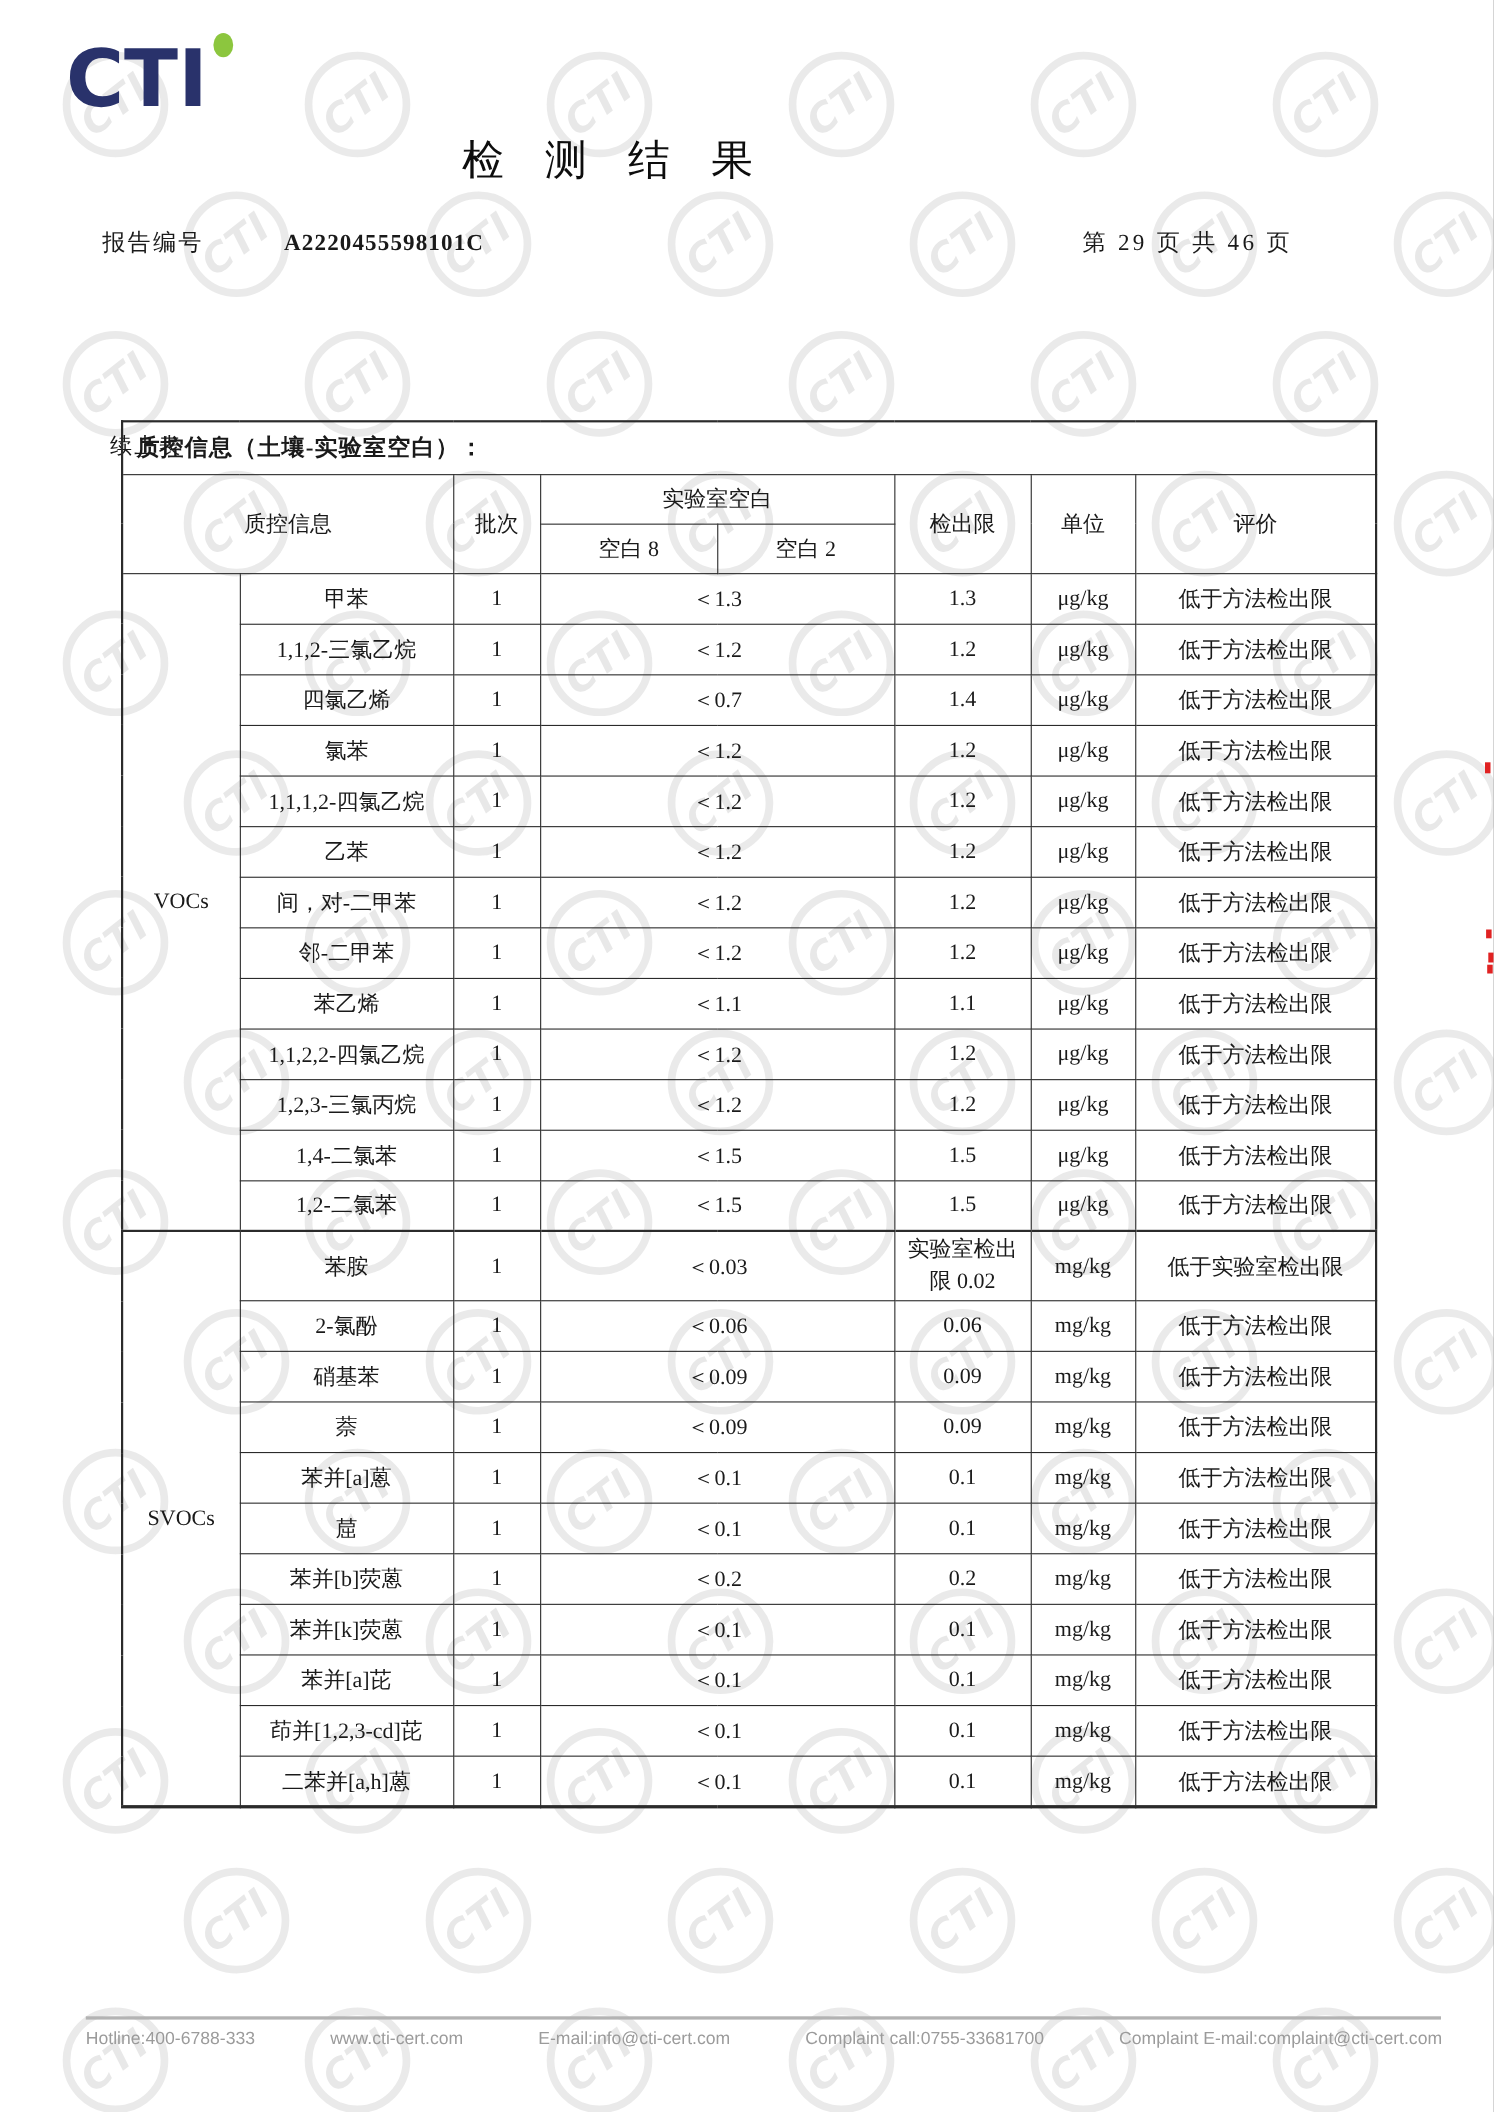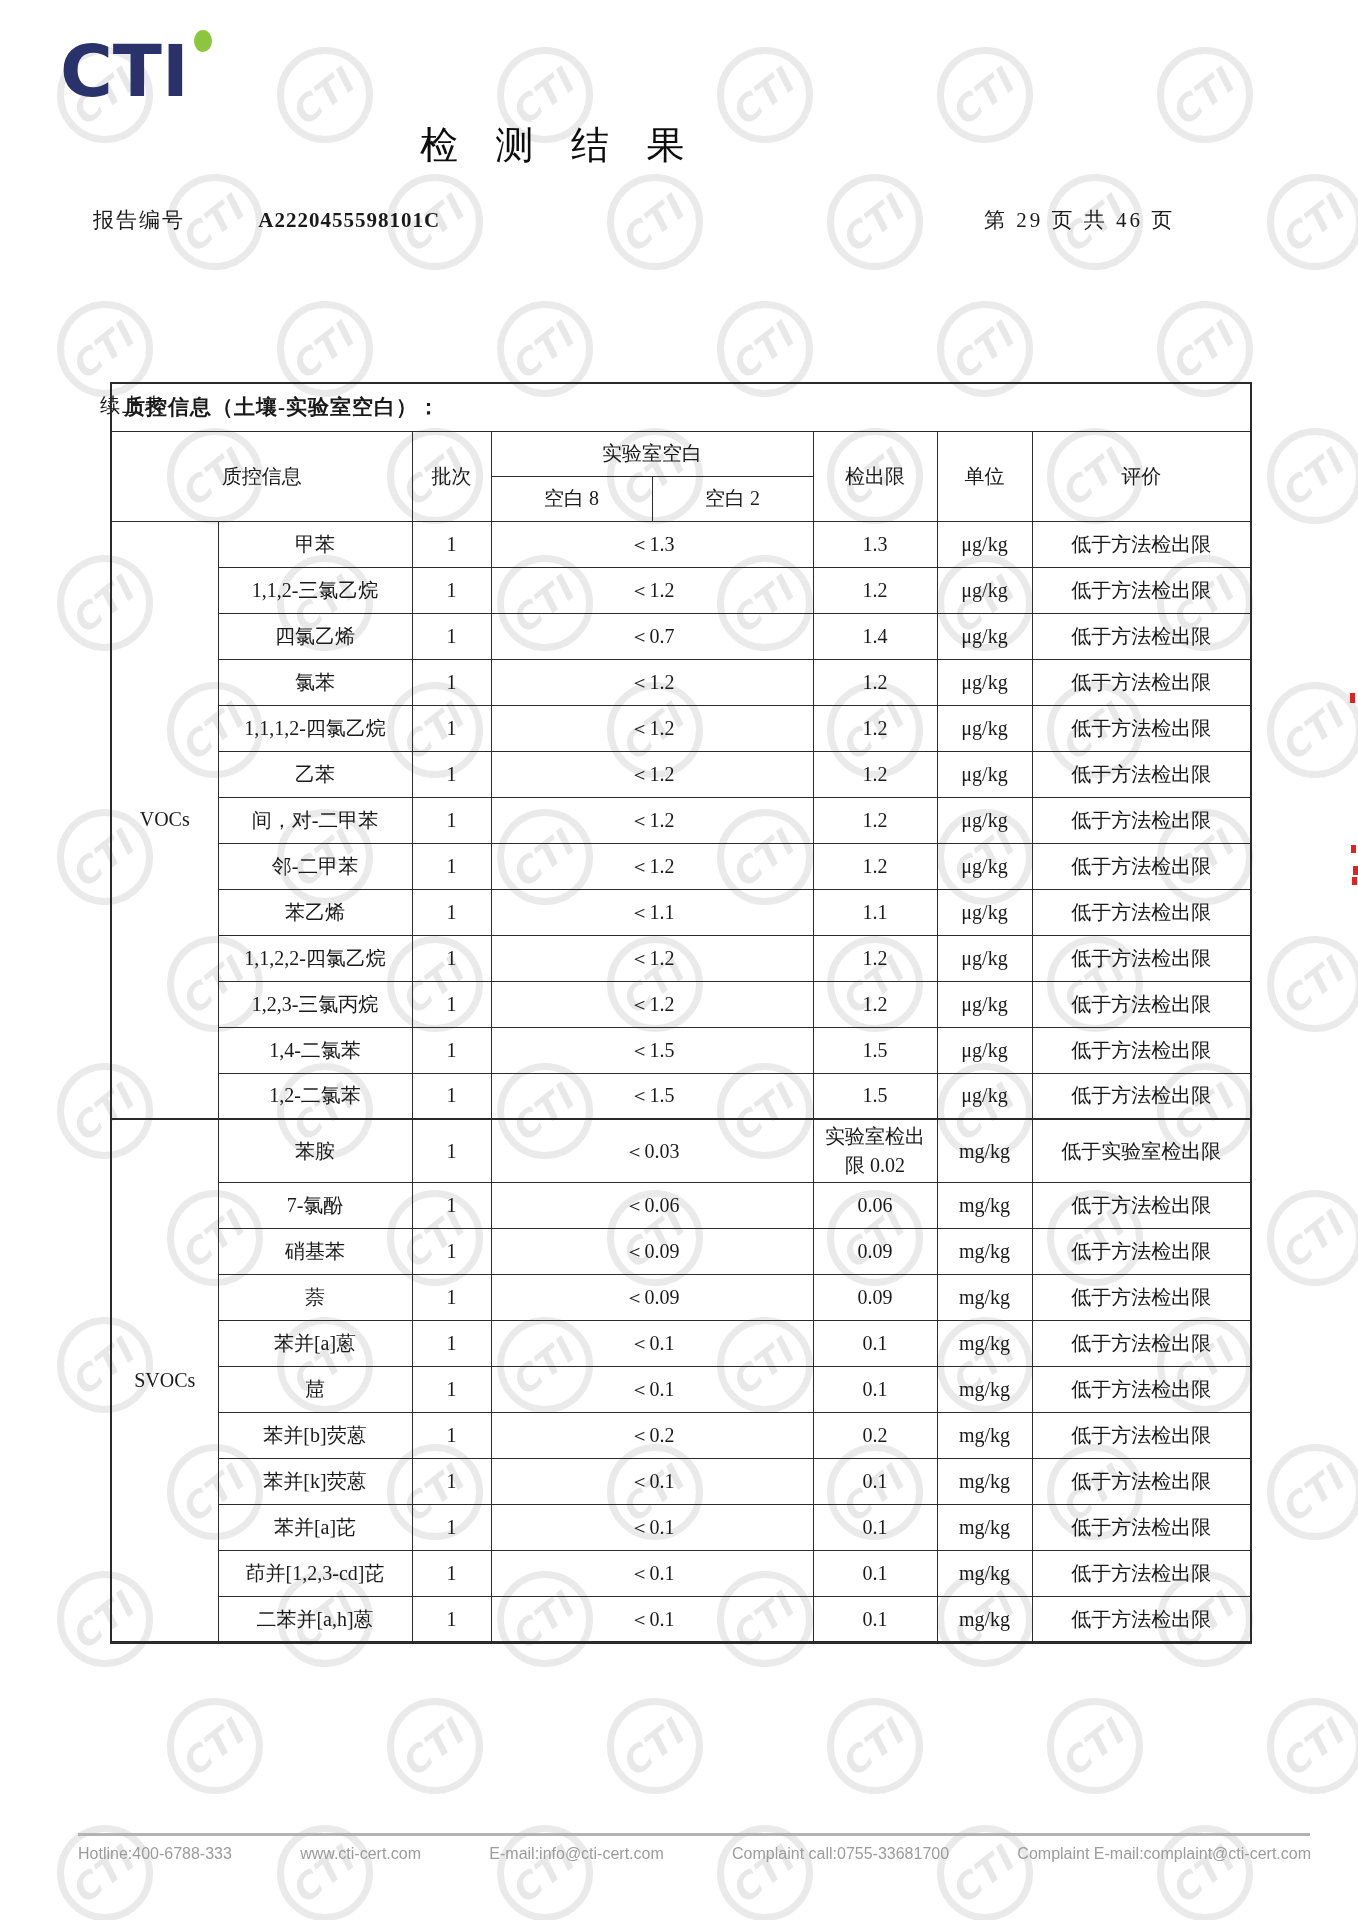--- a/index.html
+++ b/index.html
@@ -490,21 +490,21 @@
             <tr class="first-svoc">
               <td class="group" rowspan="11">SVOCs</td>
               <td>苯胺</td>
               <td>1</td>
               <td colspan="2">＜0.03</td>
               <td class="dl">实验室检出限 0.02</td>
               <td>mg/kg</td>
               <td>低于实验室检出限</td>
             </tr>
             <tr>
-              <td>7-氯酚</td>
+              <td>2-氯酚</td>
               <td>1</td>
               <td colspan="2">＜0.06</td>
               <td class="dl">0.06</td>
               <td>mg/kg</td>
               <td>低于方法检出限</td>
             </tr>
             <tr>
               <td>硝基苯</td>
               <td>1</td>
               <td colspan="2">＜0.09</td>

